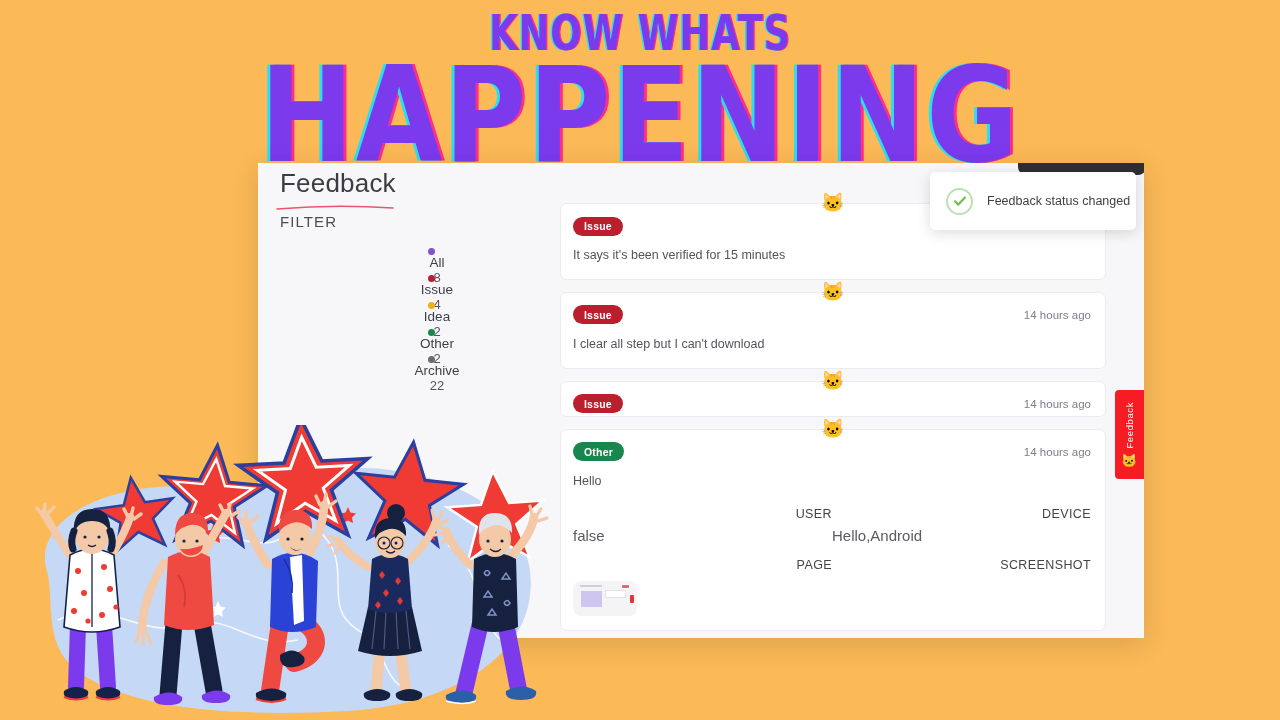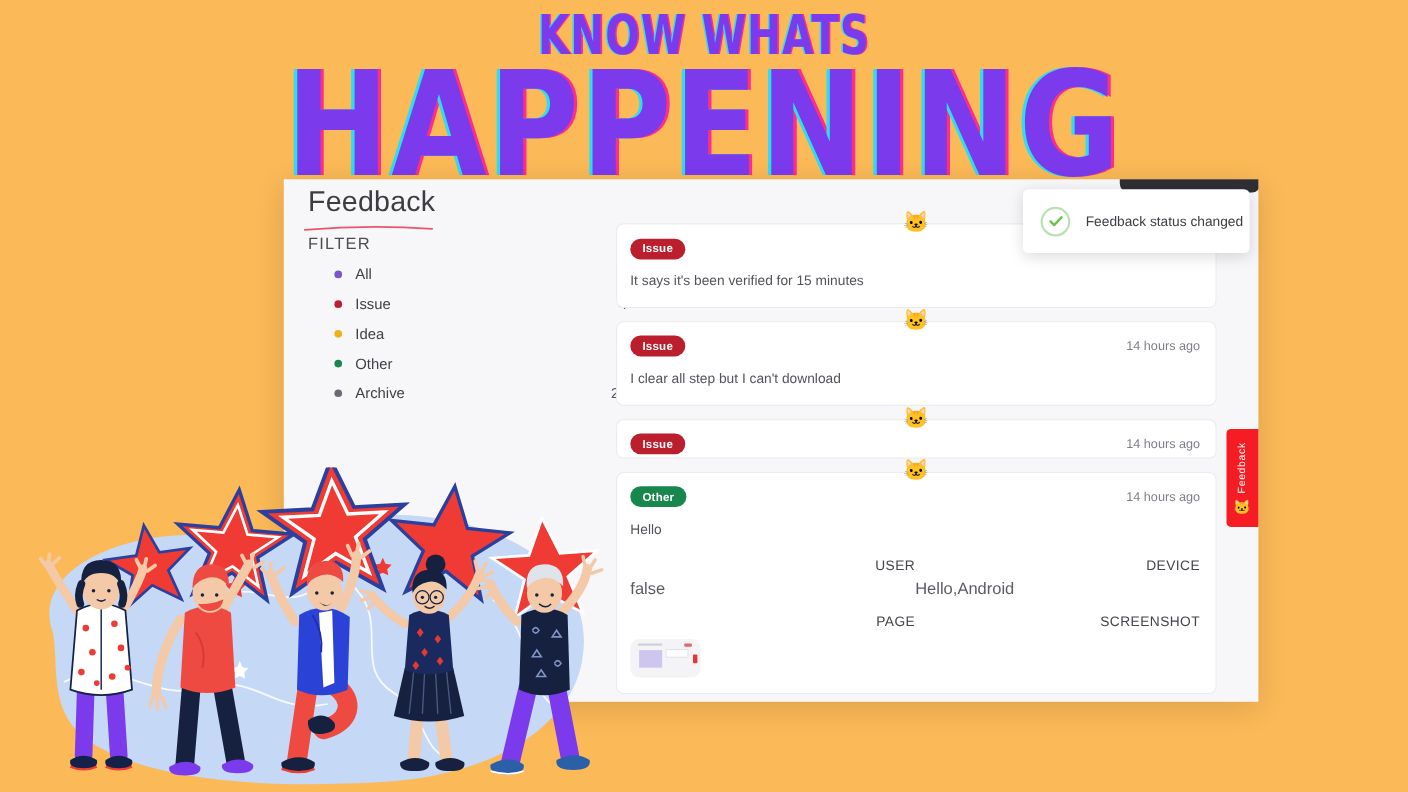--- a/index.html
+++ b/index.html
@@ -71,29 +71,30 @@
     left: 18px; top: 41px;
     width: 118px; height: 6px;
   }
 
   
   .filter-panel { position: absolute; left: 22px; top: 50px; width: 290px; }
   .filter-heading {
     font-size: 15px;
     color: #4c4c52;
     letter-spacing: 1.1px;
-    margin-bottom: 6px;
+    margin-bottom: 18px;
   }
   .filter-list { list-style: none; }
   .filter-row {
     display: flex;
     align-items: center;
     height: 27px;
     padding-left: 24px;
     cursor: pointer;
+    flex-direction: column;
   }
   .dot {
     width: 7px; height: 7px;
     border-radius: 50%;
     margin-right: 12px;
     flex: 0 0 auto;
   }
   .filter-label { font-size: 13.5px; color: #3f3f45; flex: 1 1 auto; }
   .filter-count { font-size: 13px; color: #55555c; }
 

